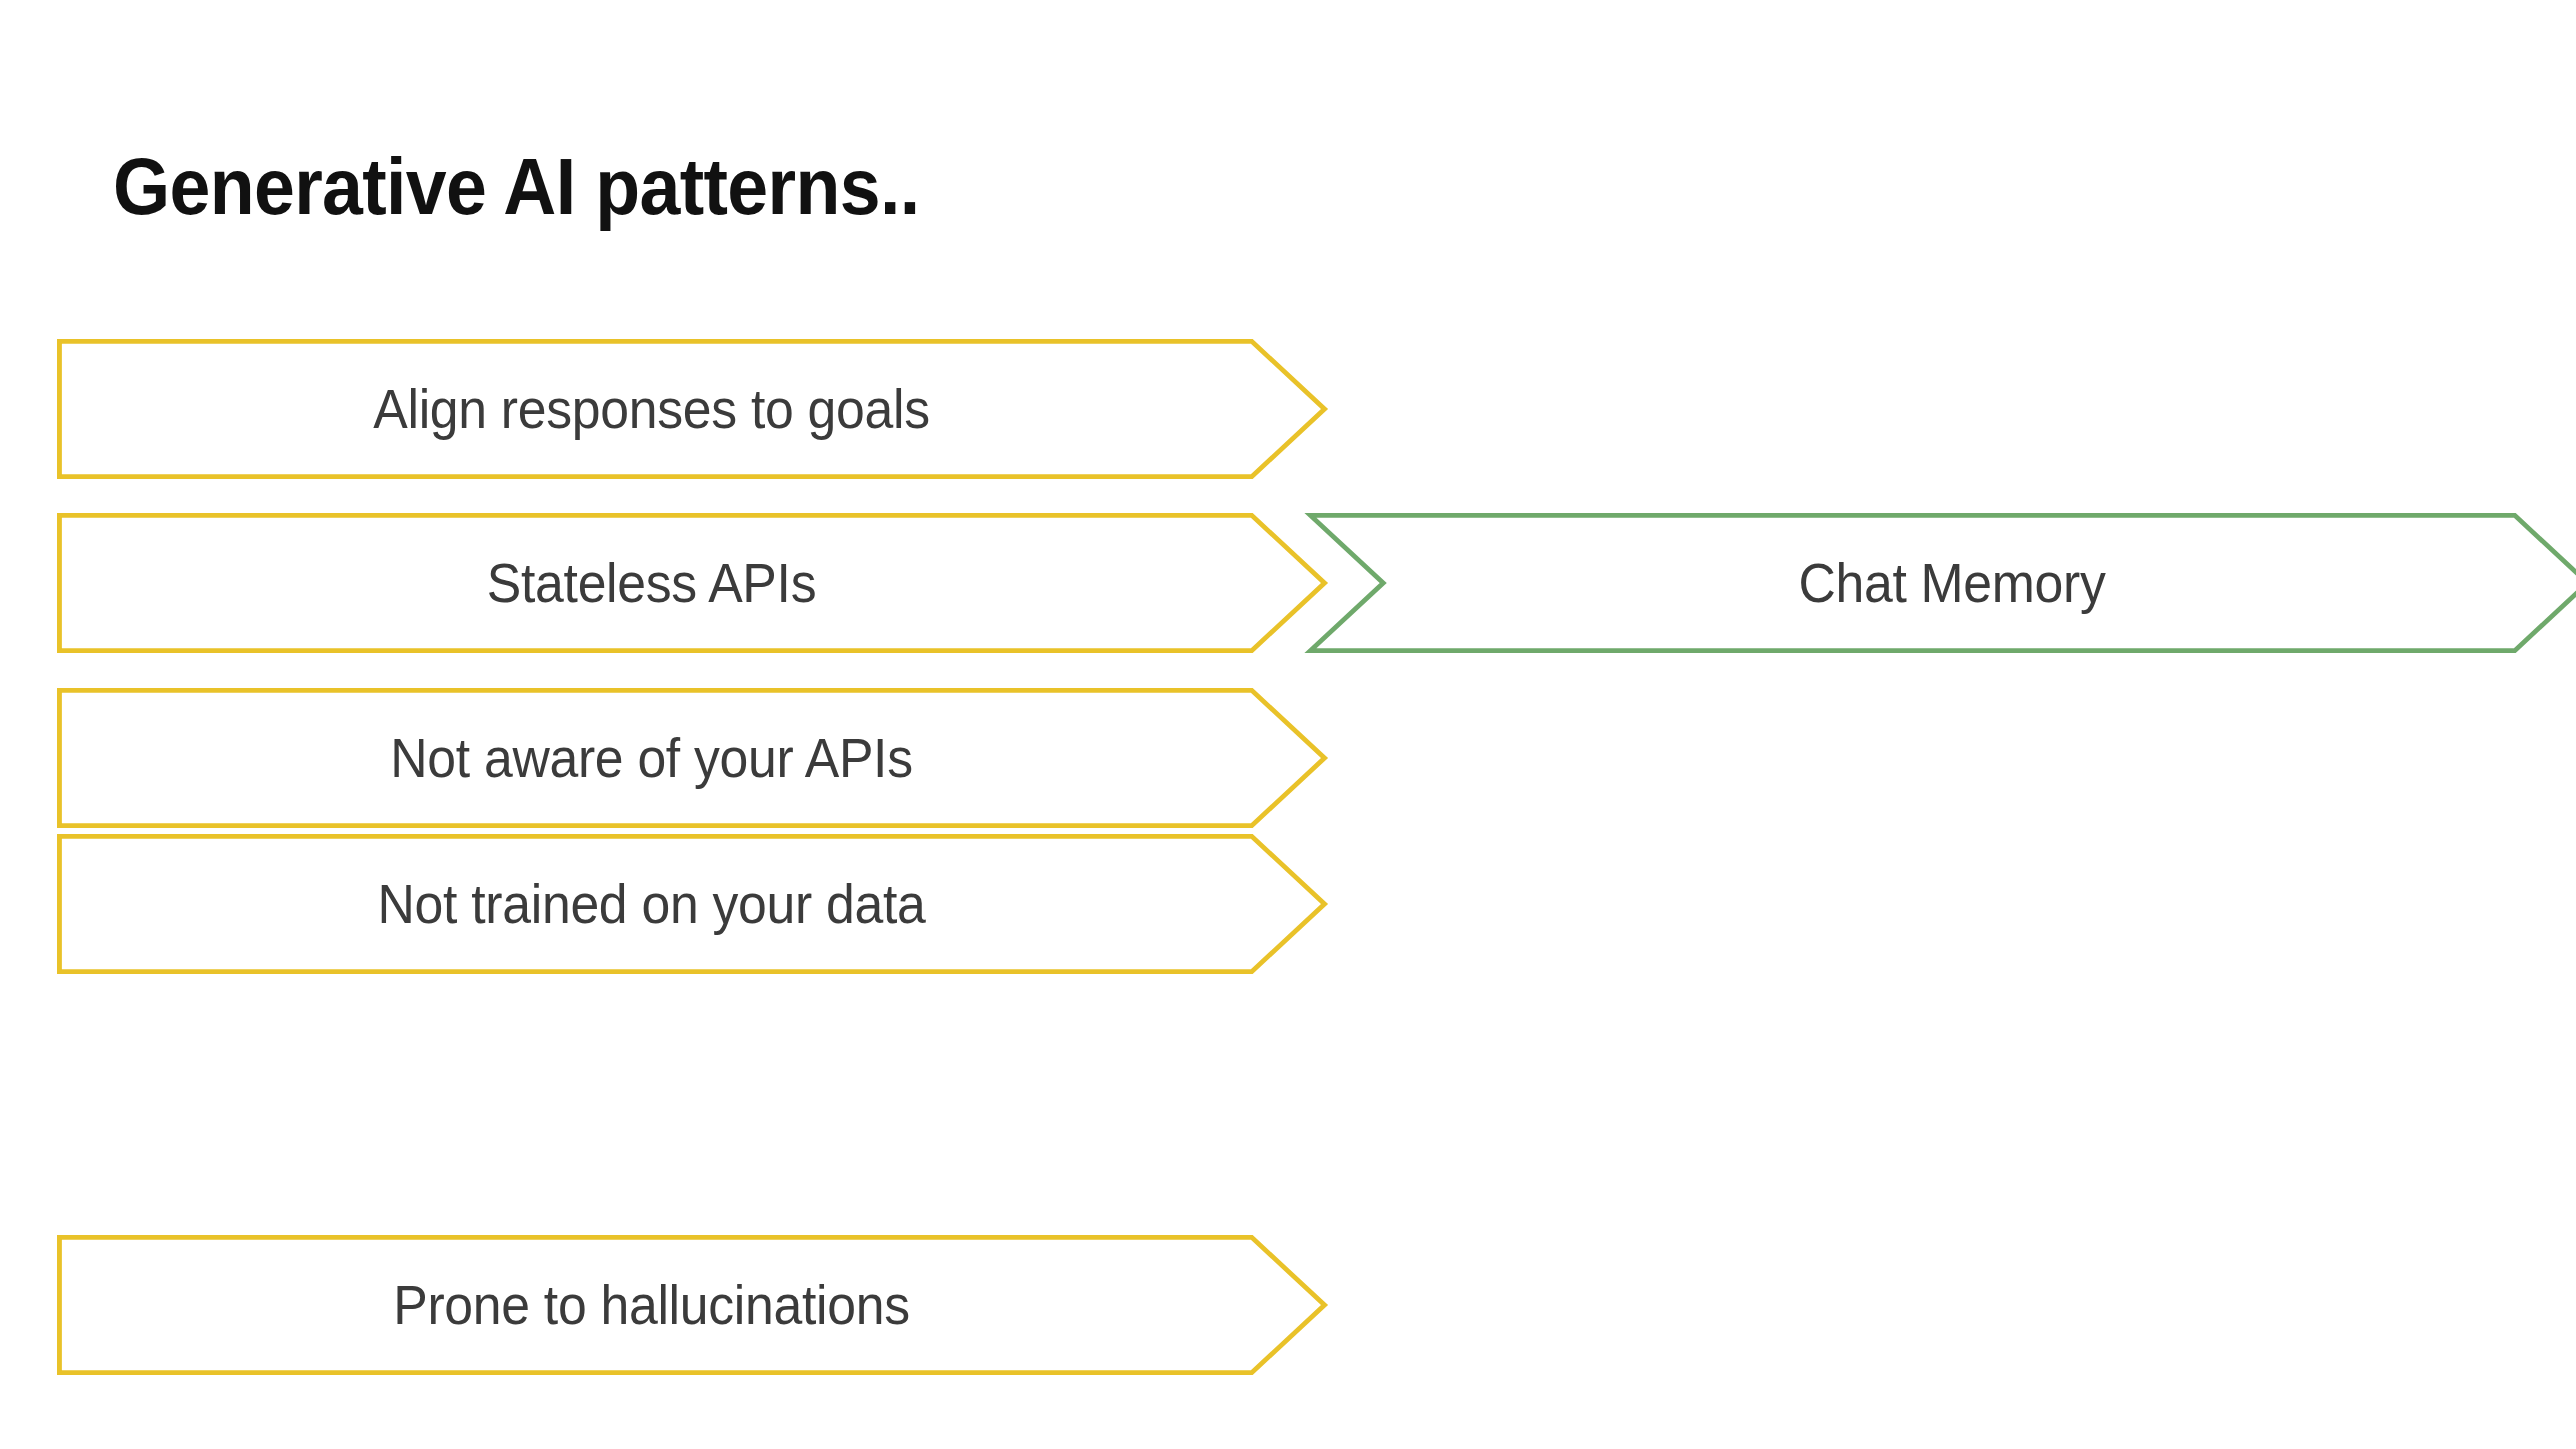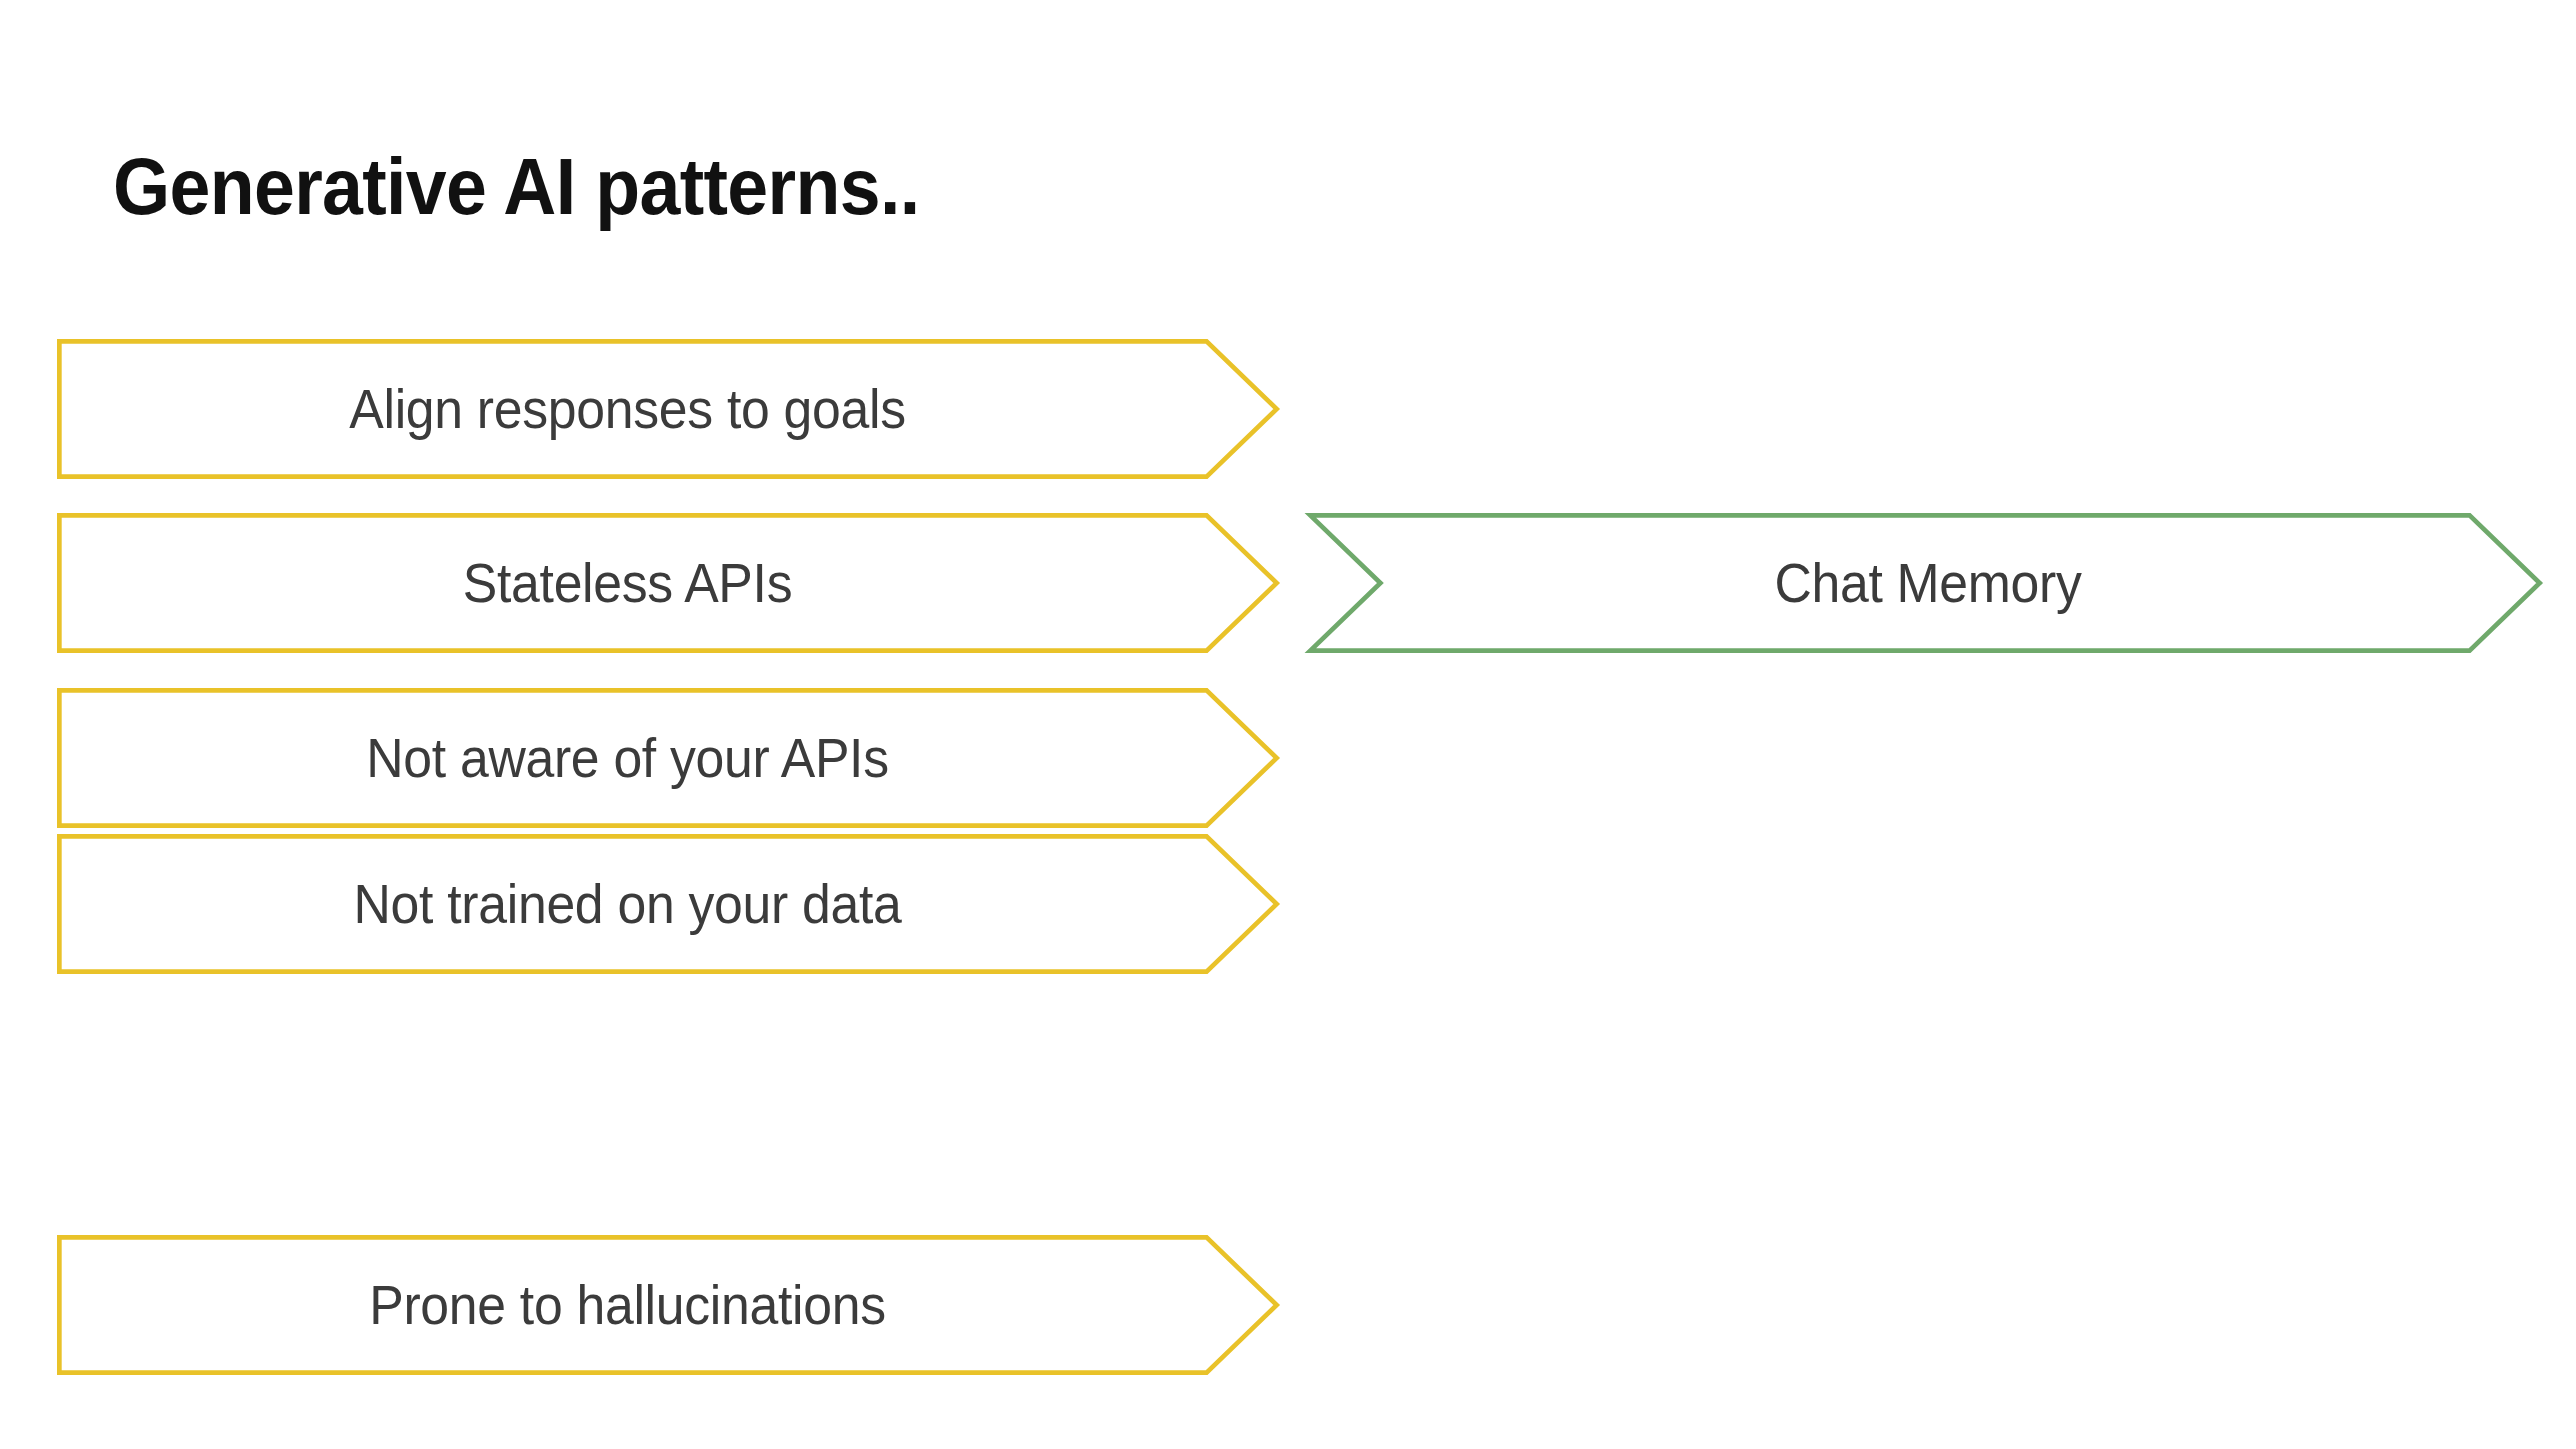--- a/index.html
+++ b/index.html
@@ -37,20 +37,21 @@
     position:absolute;
     left:0;
     width:2576px;
     height:140px;
   }
 
   .chev{
     position:absolute;
     top:0;
     height:140px;
+    padding-left:48px;
   }
   .chev.left  { left:57px;  width:1222px; }
   .chev.right { left:1308px;width:1234px; }
 
   .chev svg{
     position:absolute;
     left:0;top:0;
     width:100%;height:100%;
     display:block;
     overflow:visible;

